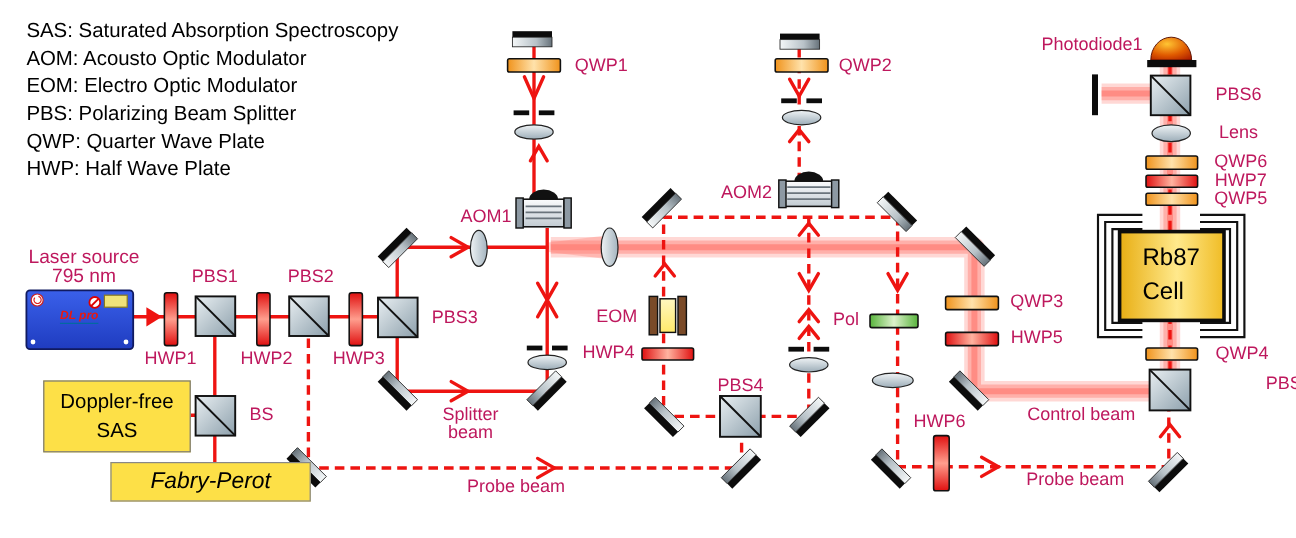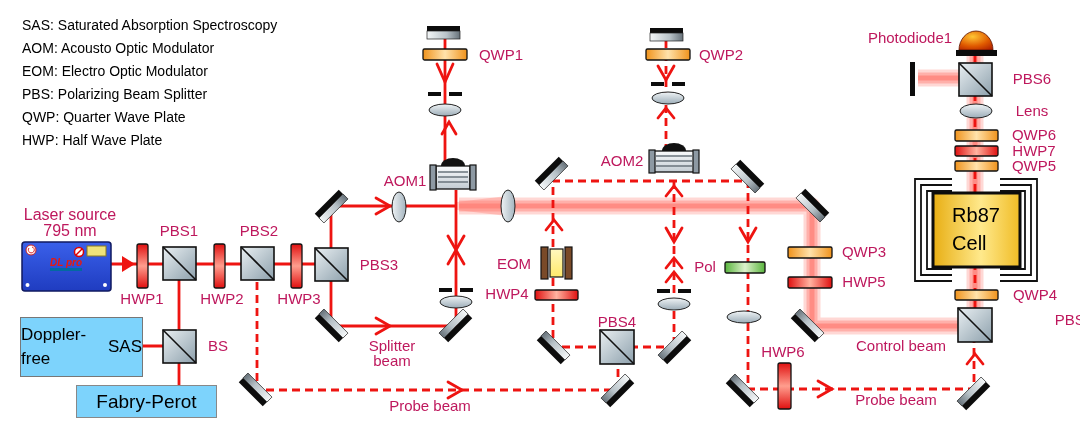--- a/index.html
+++ b/index.html
@@ -2,29 +2,29 @@
 <html><head>
 <meta charset="utf-8">
 <style>
   html,body{margin:0;padding:0;background:#fff;}
   #stage{position:relative;width:1080px;height:448px;background:#fff;overflow:hidden;
          font-family:"Liberation Sans",sans-serif;color:#000;}
   #stage svg{position:absolute;left:0;top:0;}
   .lbl{position:absolute;transform:translate(-50%,-50%);white-space:nowrap;
        font-size:15px;line-height:16px;color:#be185d;}
   .lbl.big{font-size:16px;}
-  .legend{position:absolute;left:22px;top:14px;font-size:14px;line-height:23px;}
+  .legend{position:absolute;left:22px;top:14px;font-size:17px;line-height:23px;}
   .legend div{white-space:nowrap;}
   .stackc{text-align:center;}
-  .box{position:absolute;background:#7dd3fc;border:1.5px solid #777;display:flex;
-       flex-direction:row;align-items:center;justify-content:center;box-sizing:border-box;}
+  .box{position:absolute;background:#fde047;border:1.5px solid #777;display:flex;
+       flex-direction:column;align-items:center;justify-content:center;box-sizing:border-box;margin-left:16px;}
   #doppler-box{left:20px;top:317px;width:123px;height:60px;font-size:17px;line-height:24px;}
-  #fabry-box{left:76px;top:385px;width:141px;height:33px;font-size:19px;border-color:#888;}
+  #fabry-box{left:76px;top:385px;width:167px;height:33px;font-size:19px;border-color:#888;font-style:italic;}
   #laser-model{position:absolute;left:66px;top:264px;transform:translate(-50%,-50%);
-       font-size:10px;font-style:italic;color:#e8190f;font-weight:bold;border-bottom:3px solid #0369a1;}
+       font-size:10px;font-style:italic;color:#e8190f;font-weight:bold;border-bottom:1px solid #0369a1;}
   #cell-label{position:absolute;left:976px;top:229px;transform:translate(-50%,-50%);
        font-size:20px;line-height:28px;text-align:left;}
   .ctrl2{font-size:15px;line-height:15px;text-align:center;}
 </style>
 </head>
 <body>
 
 <div id="stage">
 
 <svg width="1080" height="448" viewBox="0 0 1080 448">

